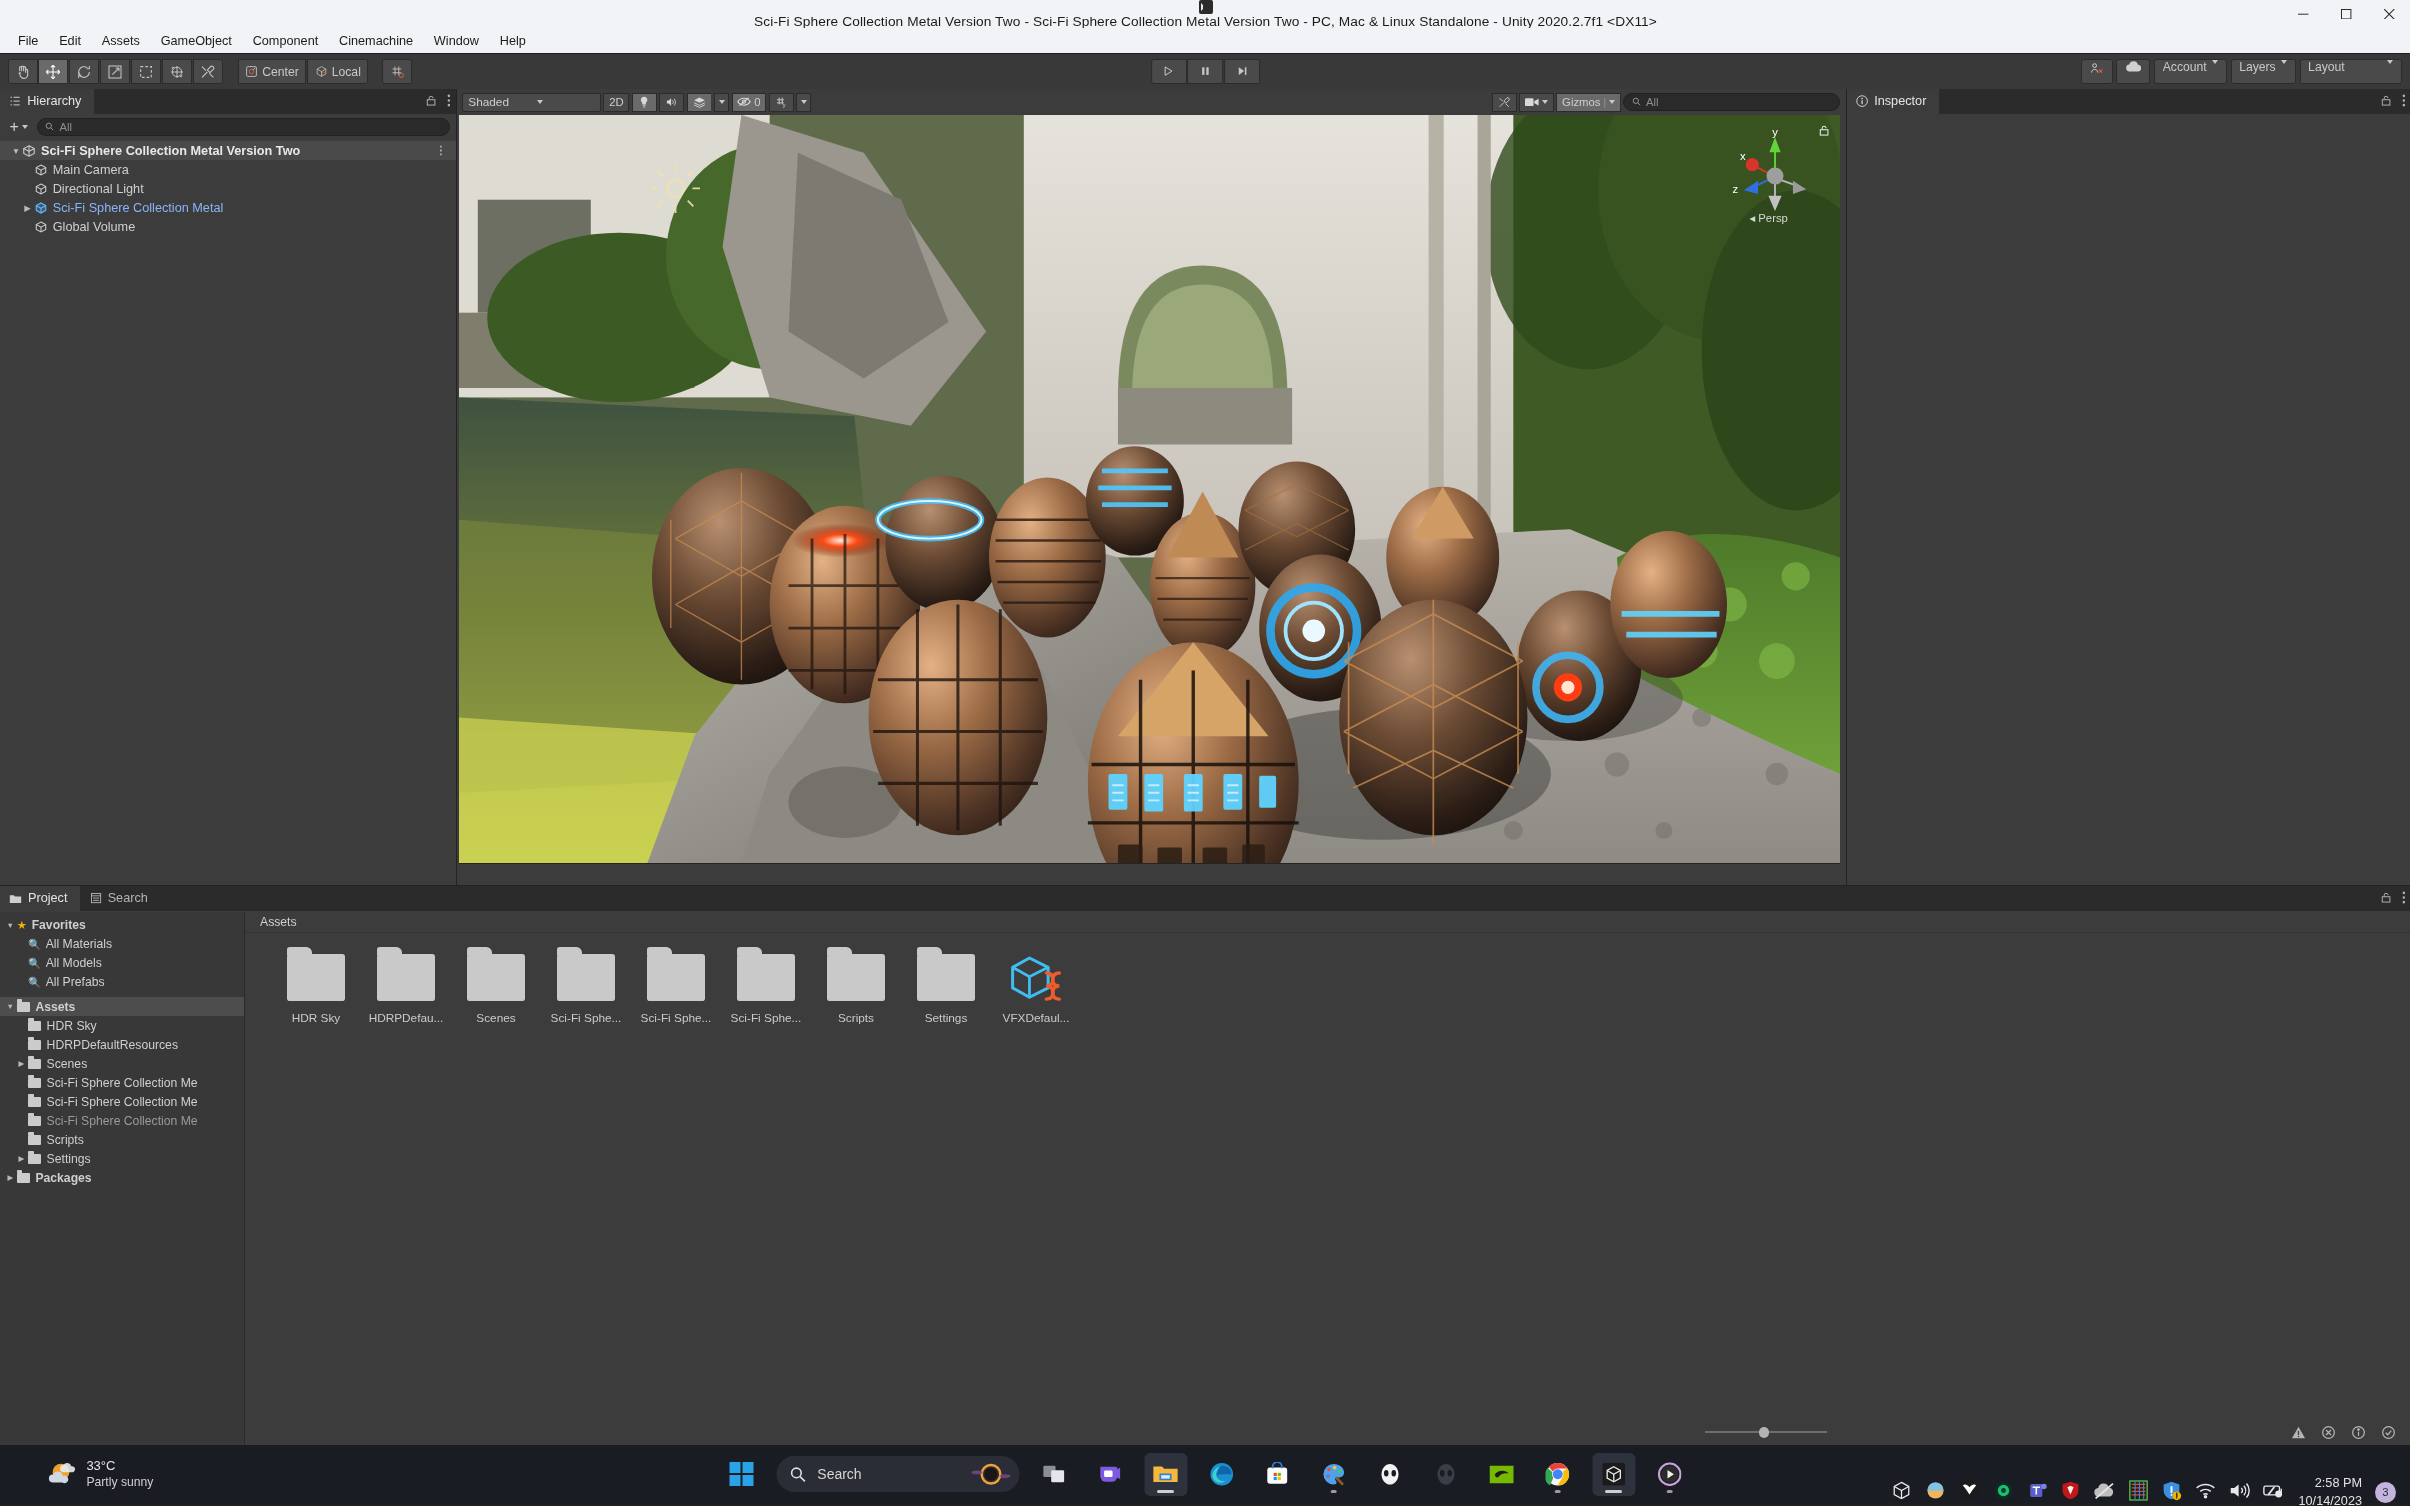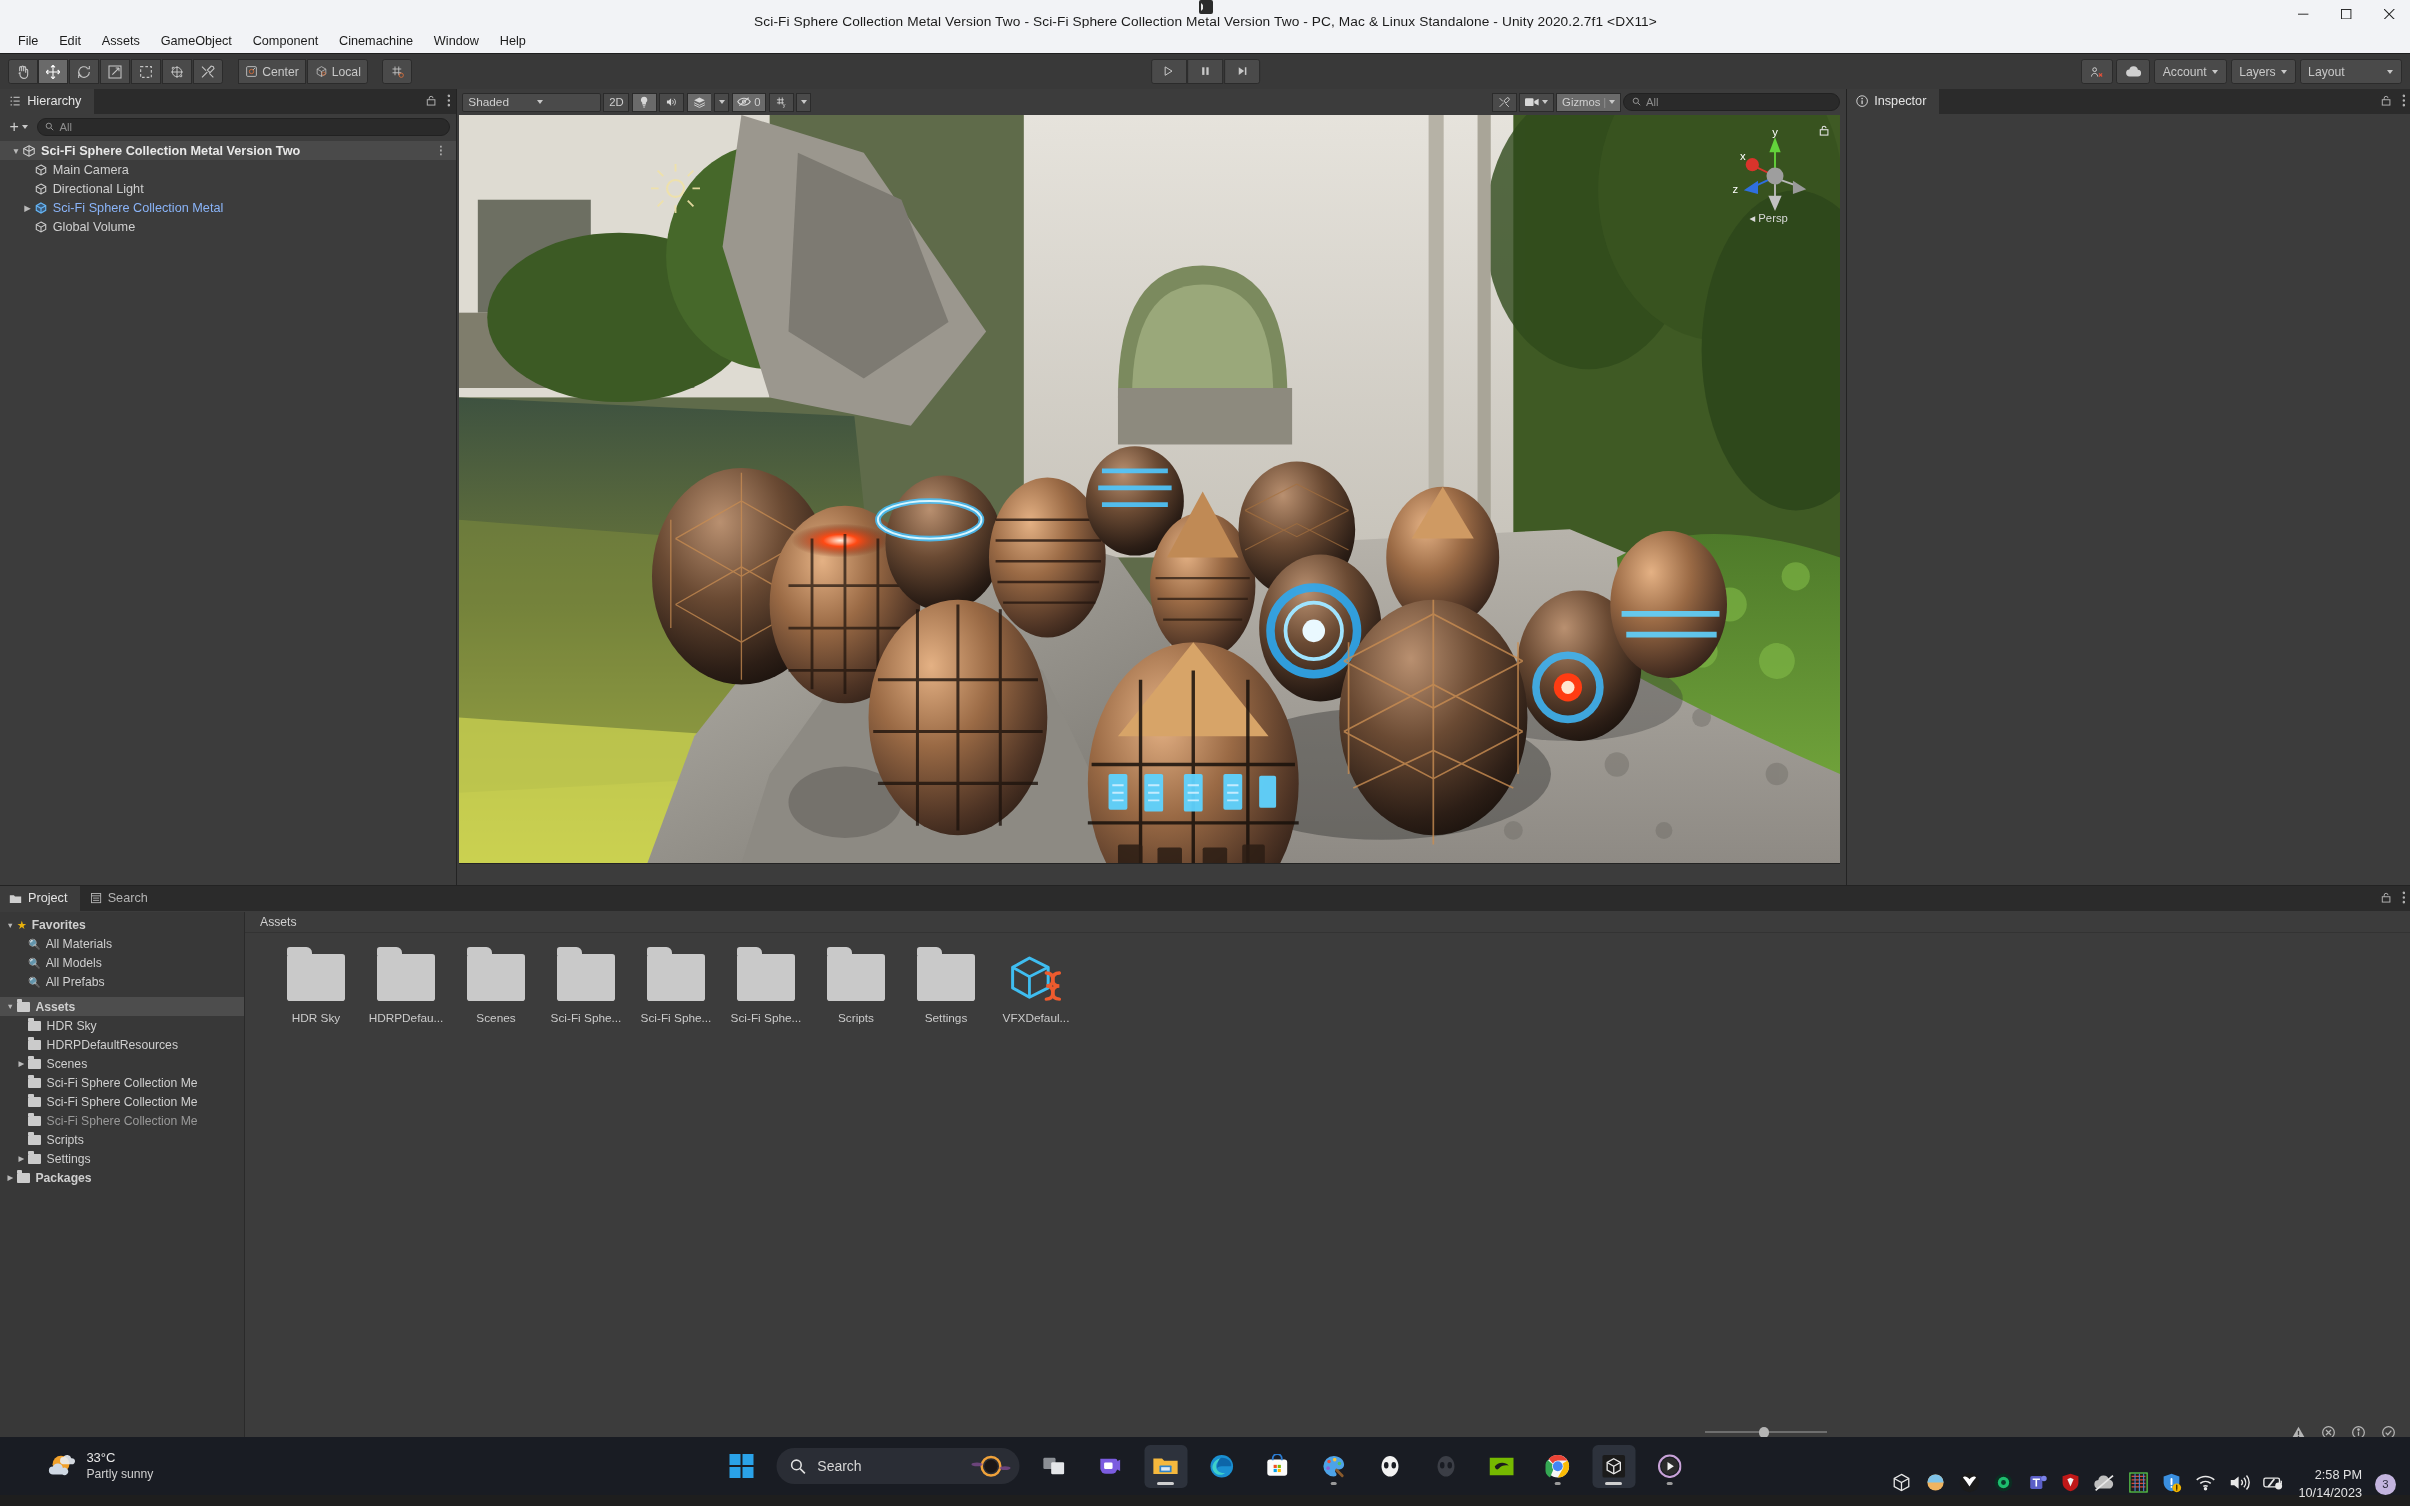--- a/index.html
+++ b/index.html
@@ -47,21 +47,21 @@
   .tbtn.first{ border-radius:2.8px 0 0 2.8px; }
   .tbtn.last{ border-radius:0 2.8px 2.8px 0; margin-right:0; }
   .tbtn.solo{ border-radius:2.8px; }
   .pivot-btn{ height:24.5px;background:#4a4a4a;border:0.9px solid #2b2b2b;display:flex;align-items:center;
     gap:3.8px;padding:0 6.6px;color:#c8c8c8;font-size:12.2px;margin-right:0.9px;}
   .play-group{ position:absolute; left:50%; transform:translateX(-50%); display:flex; }
   .play-btn{ width:36px;height:24.5px;background:#4a4a4a;border:0.9px solid #2b2b2b;display:flex;
     align-items:center;justify-content:center;color:#c8c8c8;margin-right:0.9px;}
   .right-tools{ position:absolute; right:9.4px; display:flex; align-items:center; gap:3.8px; }
   .rt-btn{ height:24.5px;background:#4a4a4a;border:0.9px solid #2b2b2b;border-radius:2.8px;
-    display:flex;align-items:center;justify-content:center;color:#c8c8c8;padding:0 7.5px;font-size:12.2px;gap:5.6px;}
+    display:flex;align-items:flex-start;justify-content:center;color:#c8c8c8;padding:0 7.5px;font-size:12.2px;gap:5.6px;}
   .caret{ width:0;height:0;border-left:3.8px solid transparent;border-right:3.8px solid transparent;border-top:4.7px solid #c8c8c8;}
 
   
   .panel-tabstrip{ height:24.5px; background:#2b2b2b; display:flex; align-items:stretch; position:relative;}
   .ptab{ display:flex;align-items:center;gap:5.6px; padding:0 13px 0 9.4px; font-size:12.7px; color:#b4b4b4; background:#2b2b2b;}
   .ptab.active{ background:#3c3c3c; color:#e4e4e4;text-align:center; }
   .tabstrip-right{ position:absolute; right:5.6px; top:0; height:24.5px; display:flex; align-items:center; gap:9.4px; color:#b0b0b0;}
 
   .hierarchy{
     position:absolute; left:0; top:89px; width:457px; height:796px; background:#3c3c3c;
@@ -127,21 +127,21 @@
   .asset-ico{ width:58px;height:49px; position:relative; }
   .fold-big{ width:58px;height:47px;background:#c9c9c9;border-radius:2.8px;position:relative;}
   .fold-big:before{content:"";position:absolute;left:0;top:-7.5px;width:24.5px;height:8.5px;background:#c9c9c9;border-radius:2.8px 5.6px 0 0;}
   .asset-label{ font-size:11.8px; color:#cbcbcb; white-space:nowrap; }
   .slider-row{ position:absolute; right:584px; bottom:13px; width:122px; height:11.3px; display:flex; align-items:center; }
   .slider-track{ width:100%; height:1.9px; background:#6e6e6e; }
   .slider-knob{ position:absolute; left:44%; width:10.4px;height:10.4px; border-radius:50%; background:#b4b4b4;}
   .status-right{ position:absolute; right:15px; bottom:7.5px; display:flex; gap:15px; color:#b5b5b5; }
 
   
-  .taskbar{ position:absolute; left:0; bottom:12px; width:2411px; height:58px; background:#191c23; display:flex; align-items:center;}
+  .taskbar{ position:absolute; left:0; bottom:4px; width:2411px; height:58px; background:#191c23; display:flex; align-items:center;}
   .weather{ display:flex; align-items:center; gap:9.4px; margin-left:45px; }
   .weather-txt{ line-height:1.25; font-size:13px; color:#e6e6e6; }
   .weather-txt .sub{ font-size:12.2px; color:#cfcfcf; }
   .tb-center{ position:absolute; left:50%; transform:translateX(-50%); display:flex; align-items:center; gap:13px; }
   .winlogo{ width:24.5px;height:24.5px; display:grid; grid-template-columns:1fr 1fr; grid-template-rows:1fr 1fr; gap:2.8px;}
   .winlogo i{ background:#2aa2e8; display:block; }
   .searchpill{ width:243px;height:36px;background:#2a2d35;border-radius:18px;display:flex;align-items:center;
     gap:11.3px;padding:0 13px;color:#d6d6d6;font-size:14px; position:relative;}
   .tb-app{ width:43px;height:43px;display:flex;align-items:center;justify-content:center;position:relative;border-radius:5.6px;}
   .tb-app.active{ background:#2d323c; }

